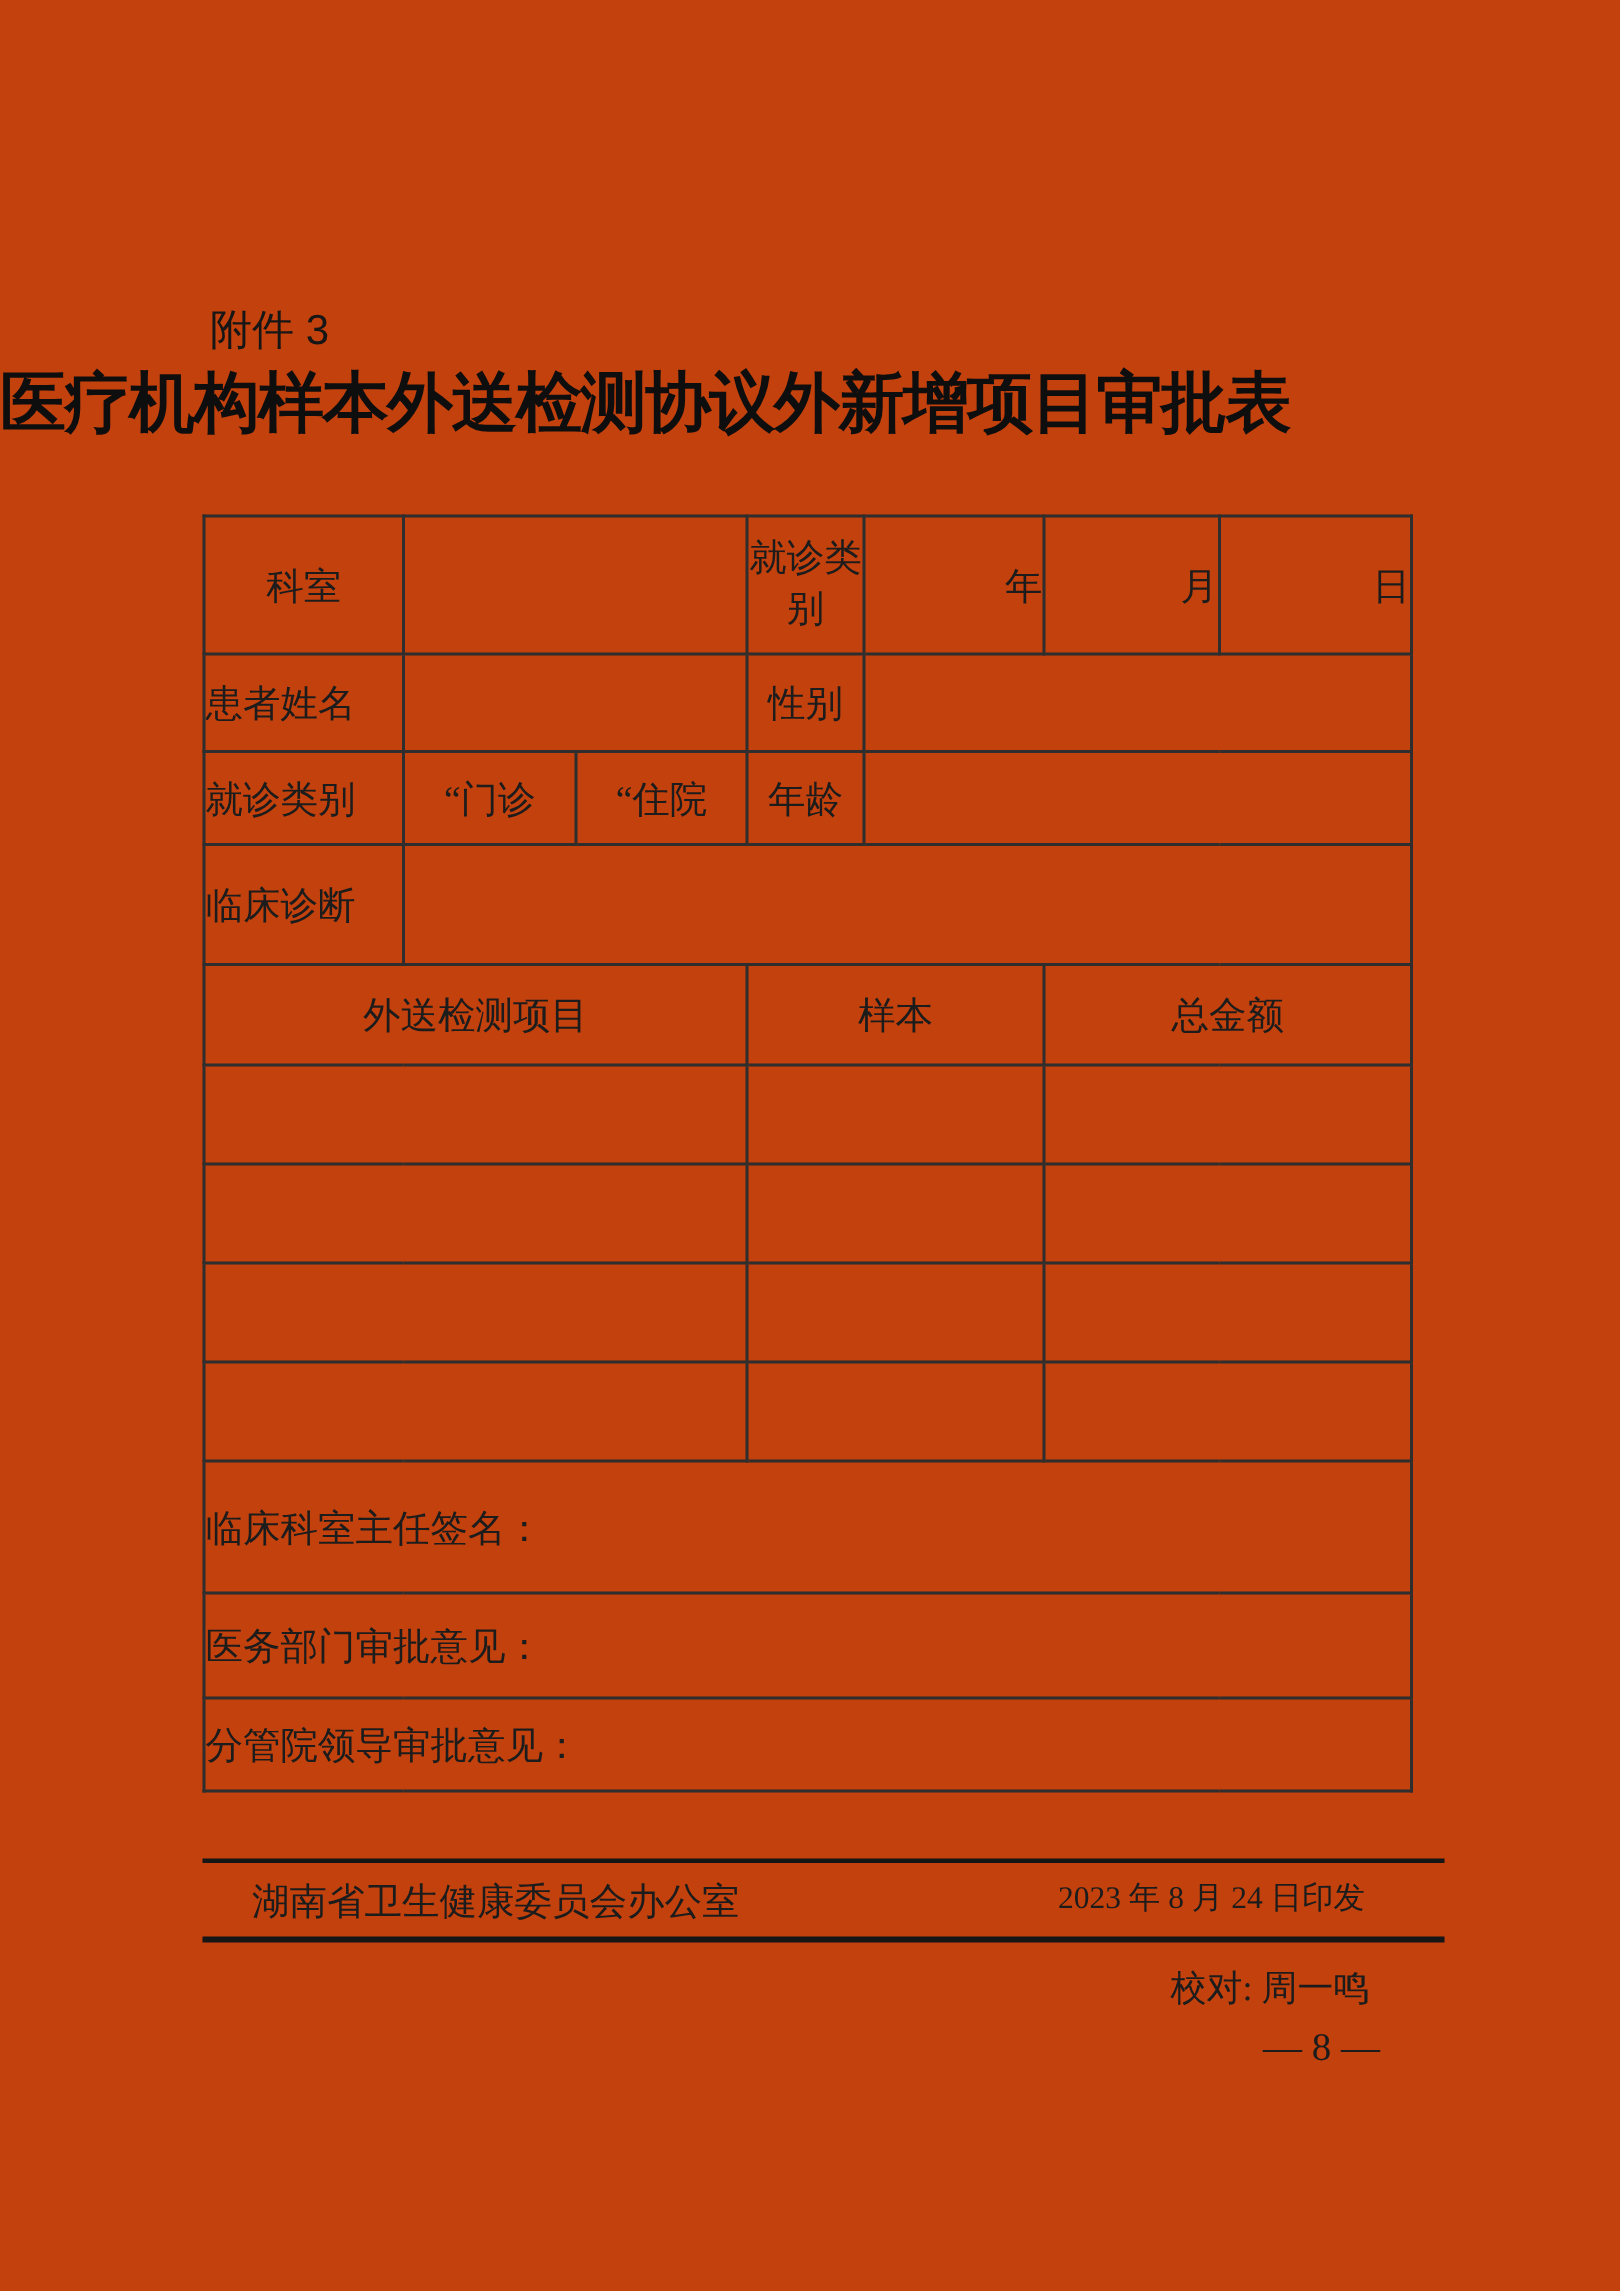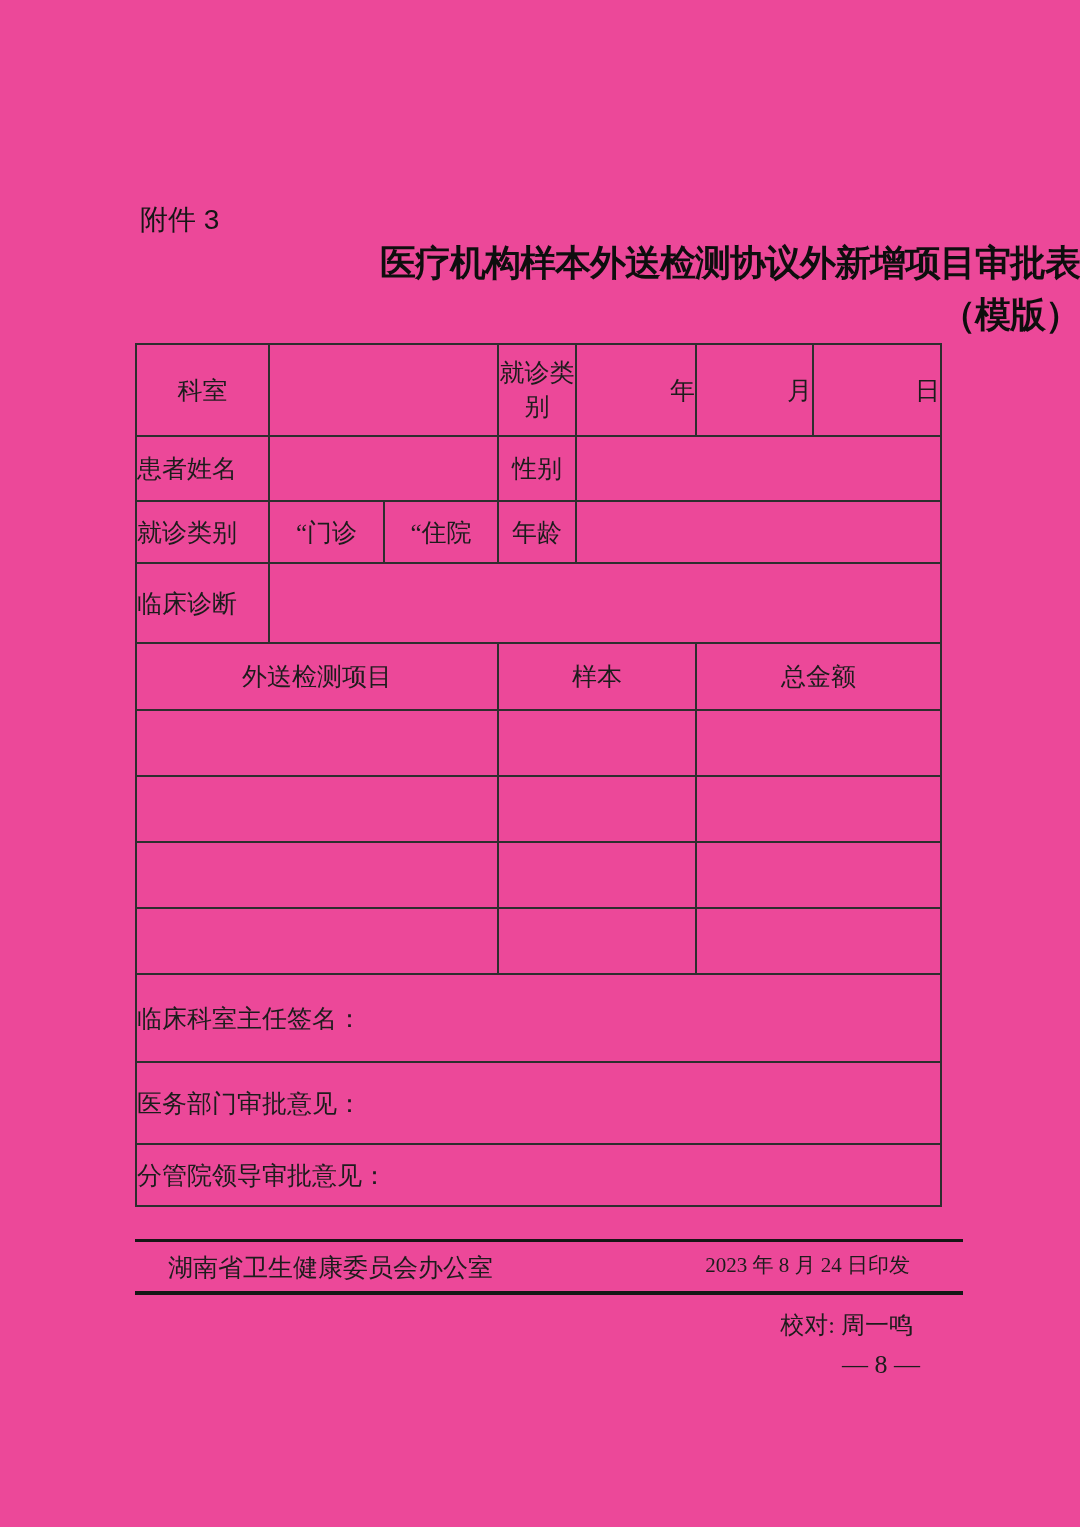--- a/index.html
+++ b/index.html
@@ -4,40 +4,40 @@
 <style>
   html, body {
     margin: 0;
     padding: 0;
     background: #ffffff;
   }
   .page {
     position: relative;
     width: 1080px;
     height: 1527px;
-    background: #ec4899;
+    background: #c2410c;
     color: #1b1b1b;
     font-family: "Liberation Serif", "DejaVu Serif", serif;
     overflow: hidden;
   }
   .attachment {
     position: absolute;
     left: 140px;
     top: 201px;
     font-family: "Liberation Sans", "DejaVu Sans", sans-serif;
     font-size: 28px;
     font-weight: 500;
     color: #161616;
   }
   .title-line {
     position: absolute;
     left: 0;
     width: 100%;
-    text-align: right;
-    font-size: 36px;
+    text-align: left;
+    font-size: 44px;
     font-weight: bold;
     letter-spacing: -1px;
     color: #0e0e0e;
     font-family: "Liberation Serif", "DejaVu Serif", serif;
   }
   .title-1 { top: 239px; }
   .title-2 { top: 291px; }
 
   table.form {
     position: absolute;
@@ -61,21 +61,21 @@
   td.c-right  { text-align: right; padding-right: 22px; }
   td.c-wrap   { text-align: center; line-height: 1.35; padding: 0 6px; }
 
   tr.r1  { height: 92px; padding-left: 29px; }
   tr.r2  { height: 65px; border-radius: 12px; }
   tr.r3  { height: 62px; margin-top: 33px; }
   tr.r4  { height: 80px; }
   tr.rh  { height: 67px; }
   tr.empty-row { height: 66px; }
   tr.sig1 { height: 88px; }
-  tr.sig2 { height: 82px; margin-top: 32px; }
+  tr.sig2 { height: 70px; margin-top: 32px; }
   tr.sig3 { height: 62px; padding-left: 12px; }
 
   .rule {
     position: absolute;
     left: 135px;
     width: 828px;
     background: #161616;
   }
   .rule-top    { top: 1239px; height: 3px; }
   .rule-bottom { top: 1291px; height: 4px; }
@@ -110,21 +110,20 @@
   }
 </style>
 </head>
 <body>
 
 <div class="page">
 
   <div class="attachment">附件 3</div>
 
   <div class="title-line title-1">医疗机构样本外送检测协议外新增项目审批表</div>
-  <div class="title-line title-2">（模版）</div>
 
   <table class="form">
     <colgroup>
       <col style="width:133px">
       <col style="width:115px">
       <col style="width:114px">
       <col style="width:78px">
       <col style="width:120px">
       <col style="width:117px">
       <col style="width:128px">

